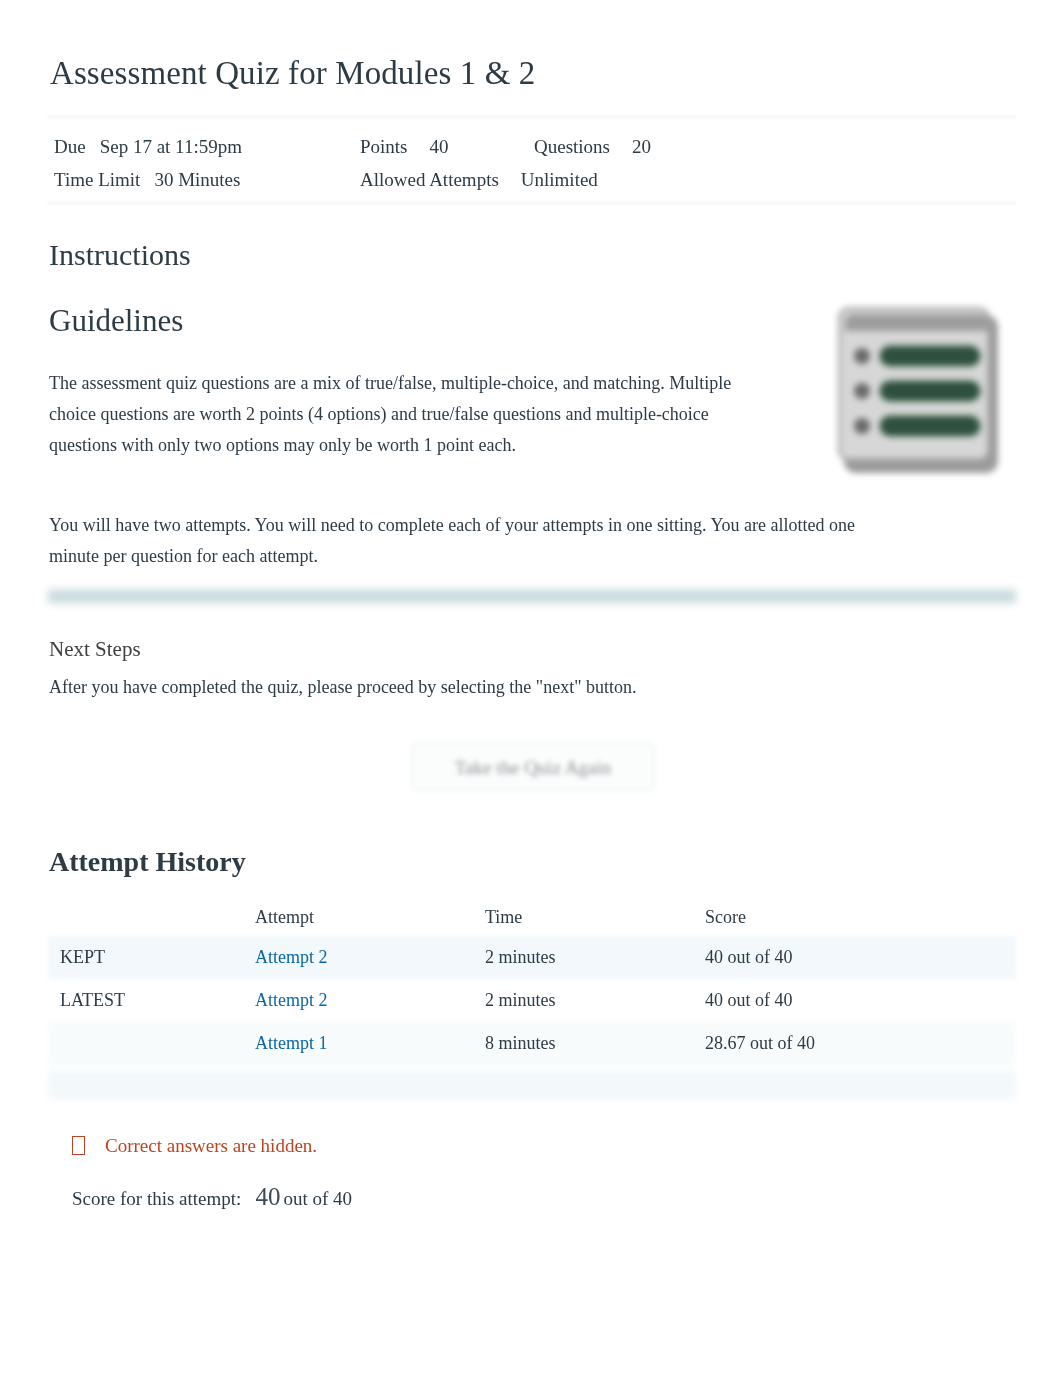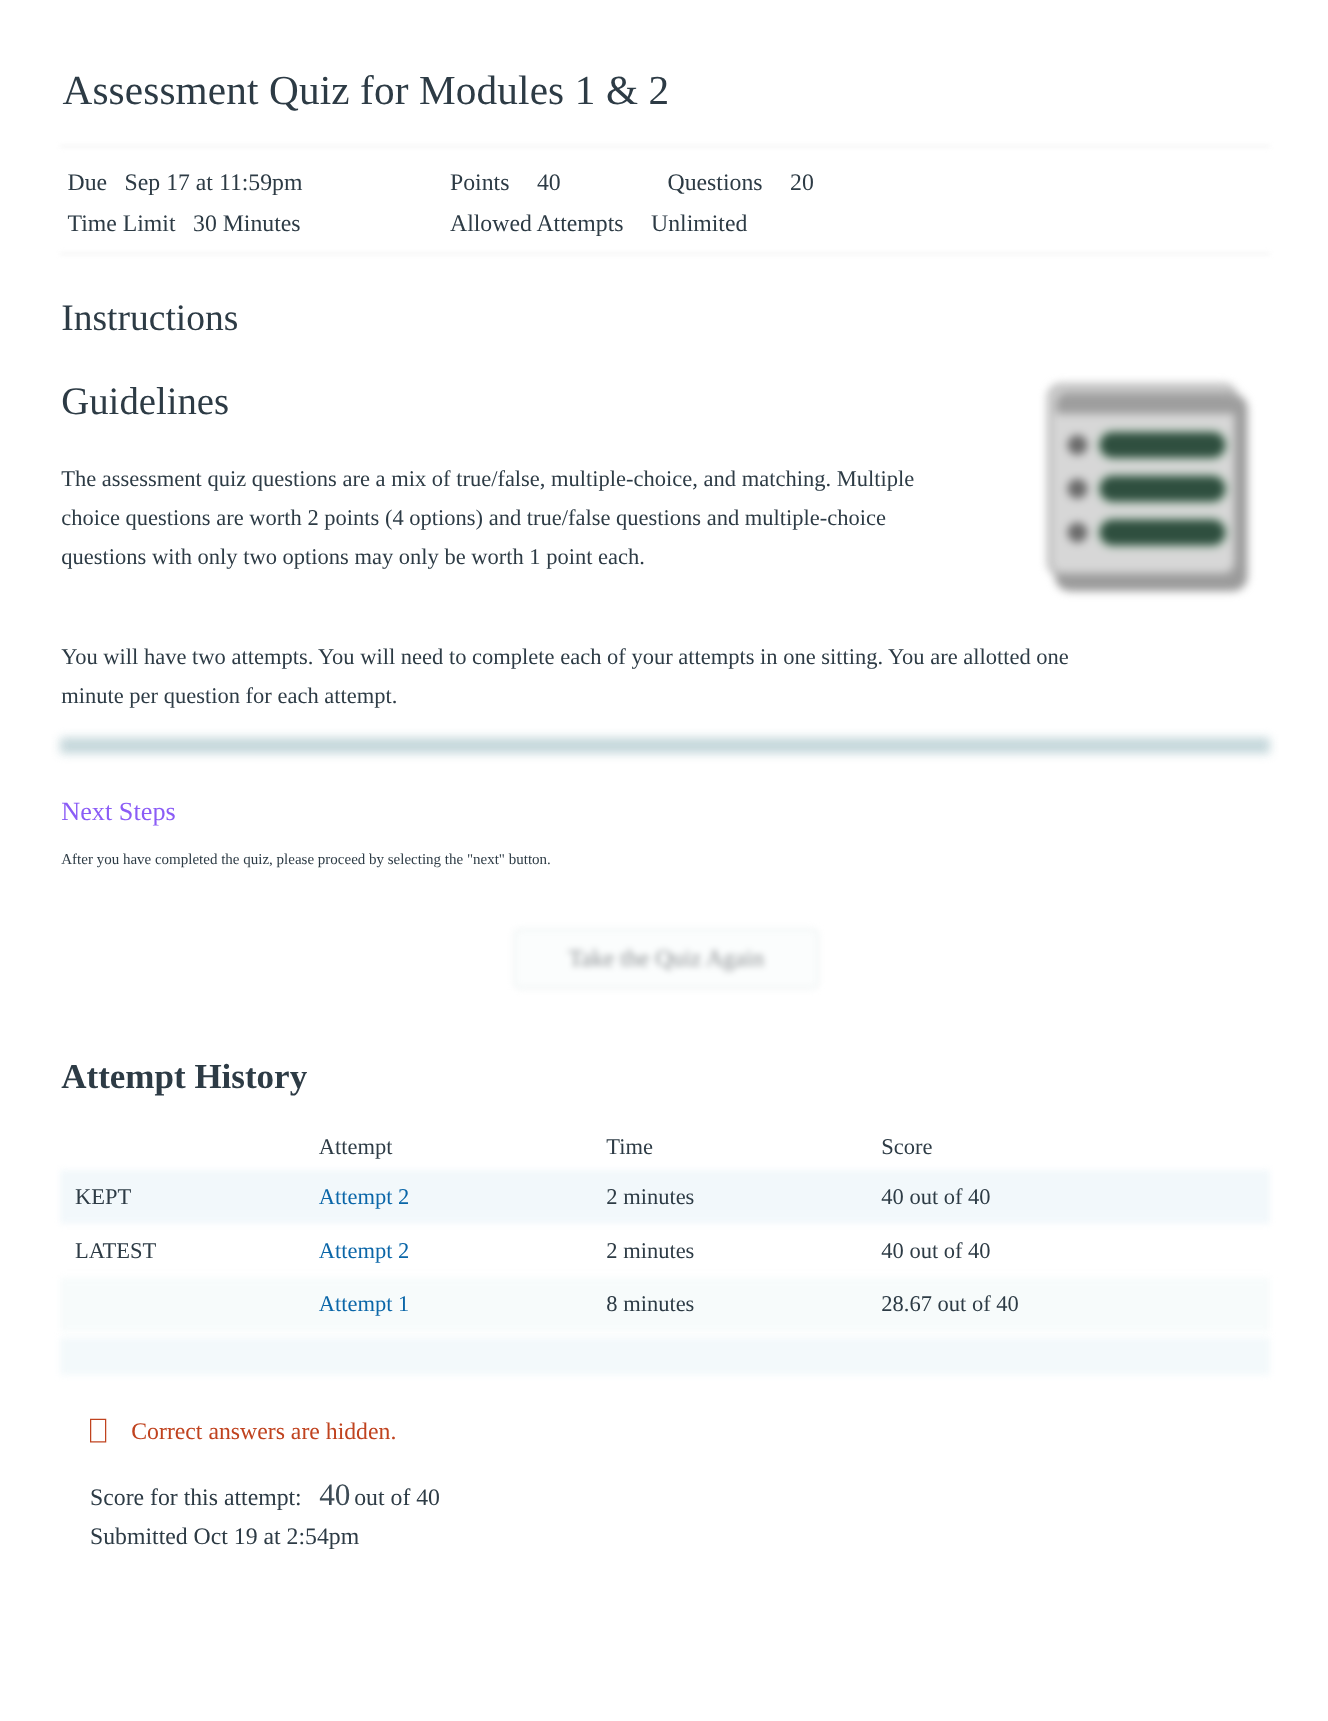--- a/index.html
+++ b/index.html
@@ -93,21 +93,21 @@
     font-weight: 400;
     color: #2d3b45;
   }
   .h-next-steps {
     position: absolute;
     left: 49px;
     top: 635px;
     font-size: 21px;
     line-height: 29px;
     font-weight: 400;
-    color: #8b5cf6;
+    color: #404040;
   }
   .h-attempt-history {
     position: absolute;
     left: 49px;
     top: 843px;
     font-size: 28px;
     line-height: 37px;
     font-weight: 700;
     color: #2d3b45;
   }
@@ -126,21 +126,21 @@
   }
   .para-2 {
     left: 49px;
     top: 510px;
     width: 840px;
   }
   .para-next {
     position: absolute;
     left: 49px;
     top: 674px;
-    font-size: 12px;
+    font-size: 18px;
     line-height: 26px;
     color: #2d3b45;
   }
 
   
   .checklist-img {
     position: absolute;
     left: 838px;
     top: 307px;
     width: 160px;
@@ -427,16 +427,15 @@
   <div class="at-footer"></div>
 
   <div class="notice">
     <span class="notice-icon"></span><span>Correct answers are hidden.</span>
   </div>
 
   <div class="score-block">
     <div class="score-line">
       <span>Score for this attempt:</span><span class="score-number">40</span><span class="score-out">out of 40</span>
     </div>
-    <div class="score-line">Submitted Oct 19 at 2:54pm</div>
   </div>
 
 </div>
 
 </body></html>

